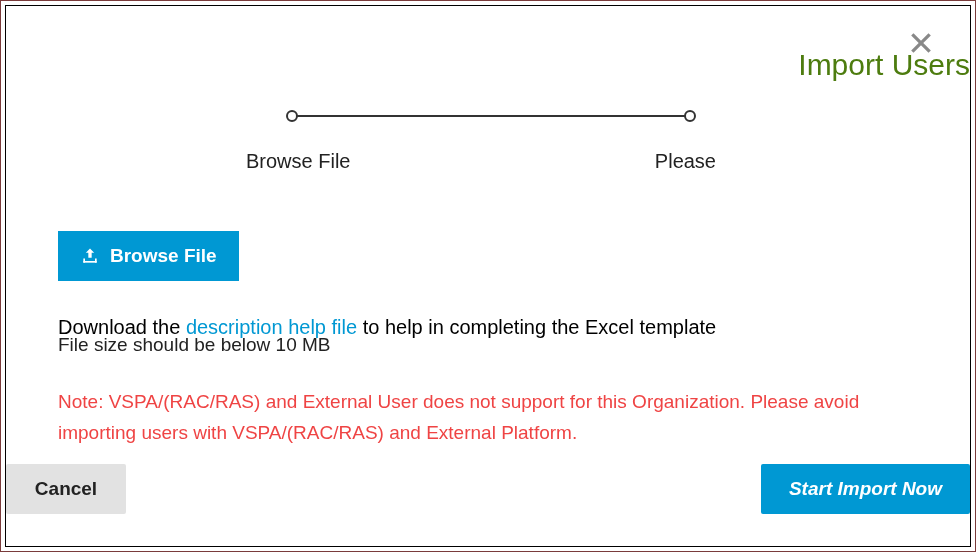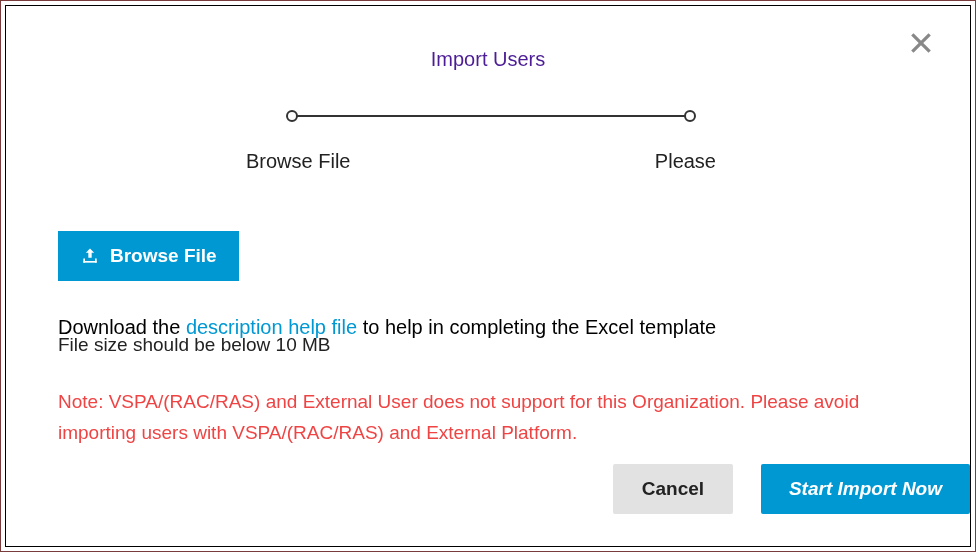--- a/index.html
+++ b/index.html
@@ -37,23 +37,23 @@
       height: 30px;
       cursor: pointer;
       color: #888;
     }
     .close-btn svg { width: 26px; height: 26px; }
     .title {
       position: absolute;
       top: 42px;
       left: 0;
       right: 0;
-      text-align: center;
-      font-size: 20px;
-      color: #4c1d95;
+      text-align: right;
+      font-size: 30px;
+      color: #4d7c0f;
       font-weight: 400;
     }
     .stepper {
       position: absolute;
       top: 100px;
       left: 280px;
       width: 410px;
     }
     .stepper-line {
       position: relative;
@@ -134,21 +134,21 @@
       font-size: 19px;
       color: #ef4444;
       line-height: 1.65;
     }
     .footer {
       position: absolute;
       bottom: 32px;
       left: 0;
       right: 0;
       display: flex;
-      justify-content: flex-end;
+      justify-content: space-between;
       gap: 28px;
     }
     .btn {
       border: none;
       font-size: 19px;
       font-weight: 600;
       padding: 14px 28px;
       cursor: pointer;
       border-radius: 2px;
     }

